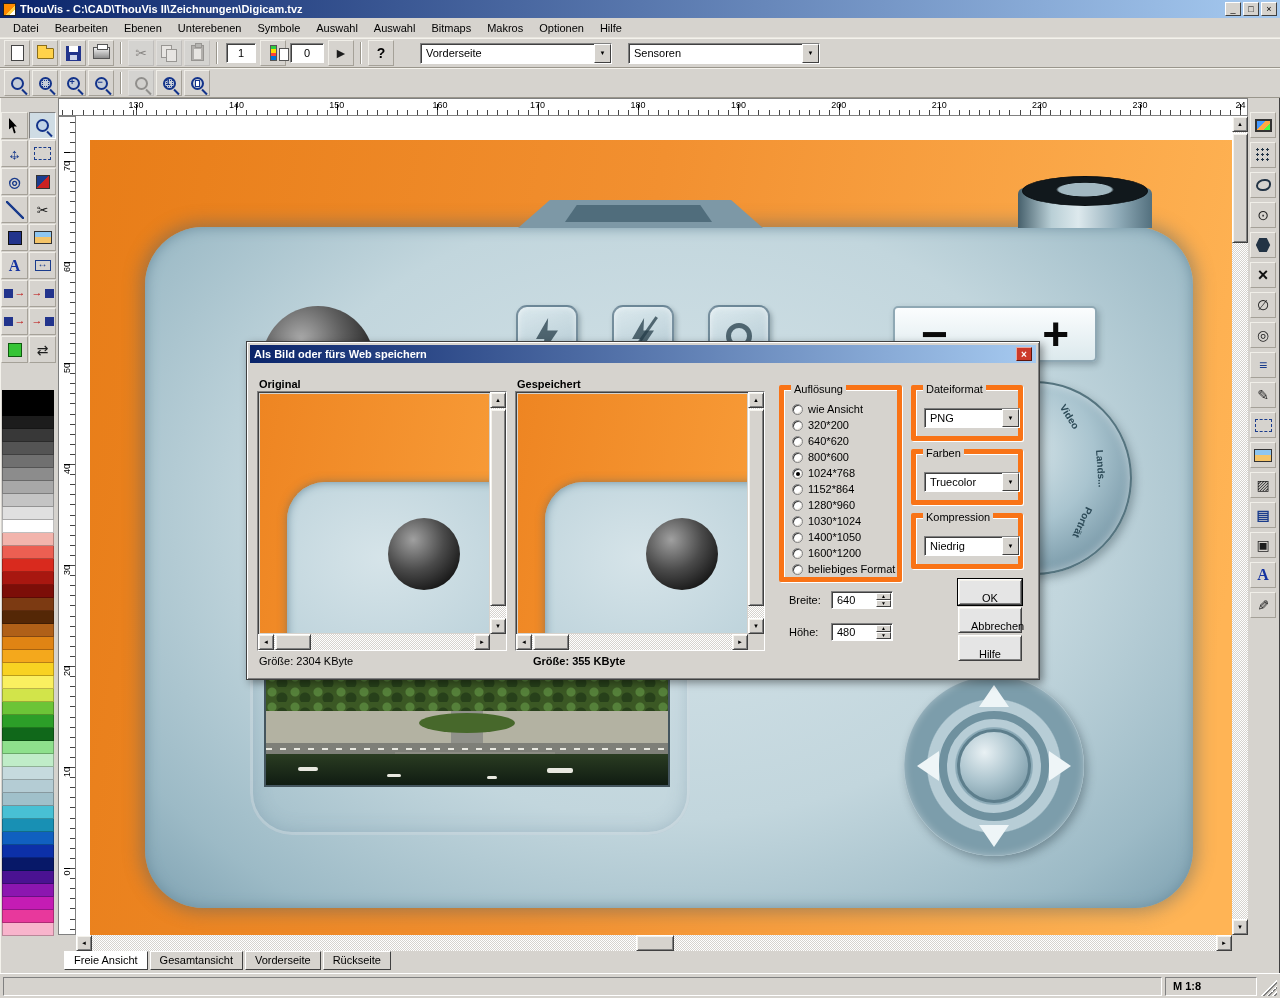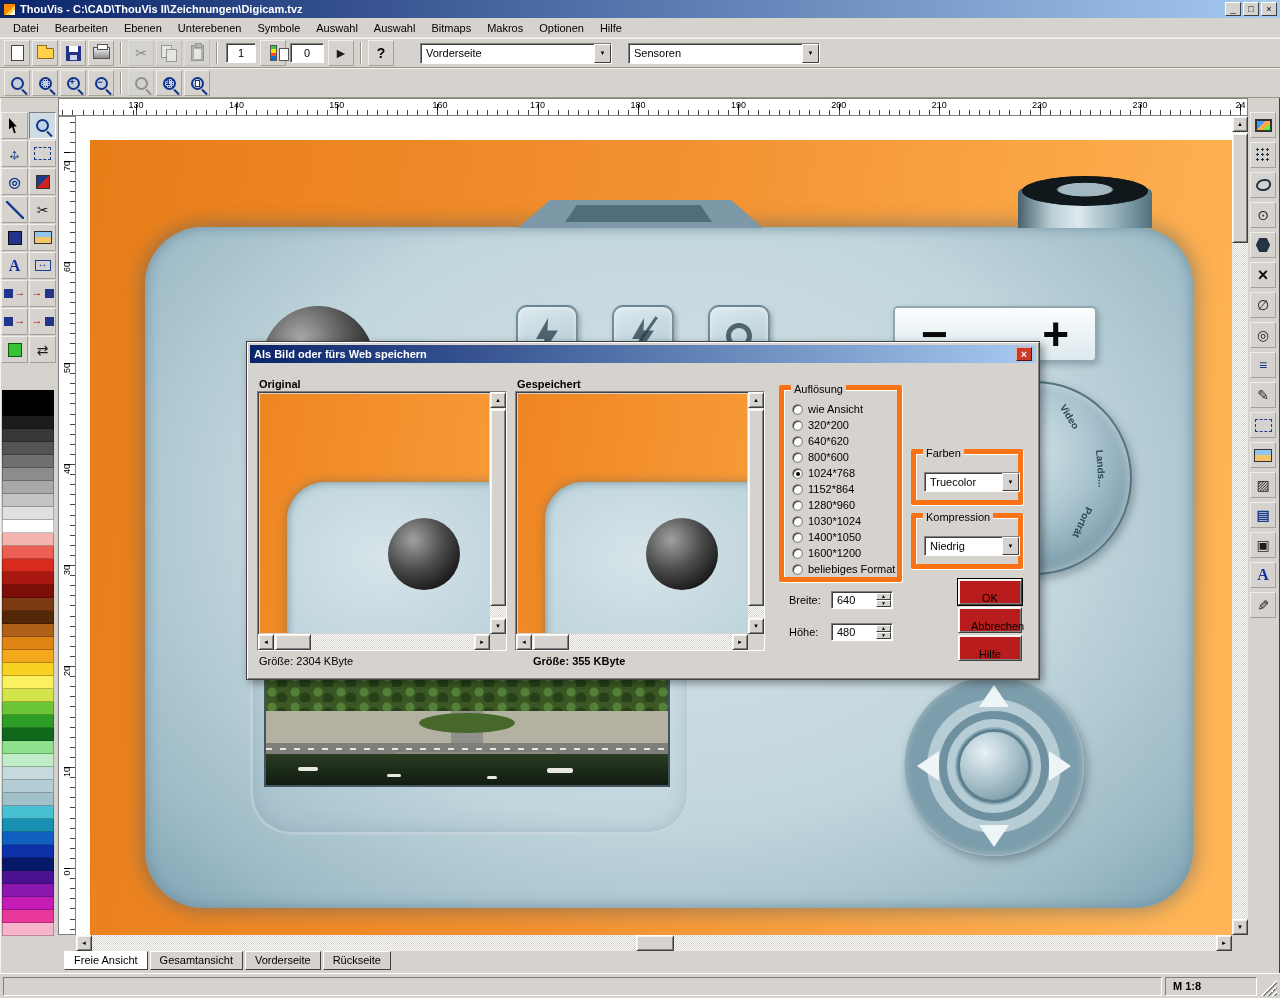--- a/index.html
+++ b/index.html
@@ -274,21 +274,21 @@
   .spin { position:absolute; width:62px; height:18px; background:#fff; border:1px solid;
     border-color:#808080 #fff #fff #808080; box-shadow:inset 1px 1px 0 #404040; }
   .spin .val { padding:2px 5px; display:block; }
   .spin .btns { position:absolute; right:1px; top:1px; bottom:1px; width:15px; display:flex; flex-direction:column; }
   .spin-btn { flex:1; background:#d6d3ce; border:1px solid; border-color:#fff #404040 #404040 #fff;
     font-size:5px; line-height:5px; text-align:center; padding:0; color:#000; }
   #grp-format { left:664px; top:43px; width:112px; height:56px; }
   #grp-colors { left:664px; top:107px; width:112px; height:56px; }
   #grp-comp   { left:664px; top:171px; width:112px; height:56px; }
   .dcombo { position:absolute; left:8px; top:18px; width:96px; height:20px; }
-  .dlg-btn { position:absolute; left:711px; width:64px; height:20px; background:#b91c1c; border:1px solid;
+  .dlg-btn { position:absolute; left:711px; width:64px; height:20px; background:#e5e5e5; border:1px solid;
     border-color:#fff #404040 #404040 #fff; box-shadow:inset 1px 1px 0 #f4f2ec, inset -1px -1px 0 #808080;
     font-size:11px; text-align:center; font-family:"Liberation Sans",sans-serif; padding:12px; }
   .dlg-btn.default { box-shadow:0 0 0 1px #000, inset 1px 1px 0 #f4f2ec, inset -1px -1px 0 #808080; }
 
   
   #tabs { position:absolute; left:64px; top:951px; height:22px; display:flex; align-items:flex-start; gap:2px; }
   .tab { height:19px; padding:0 9px; background:#d6d3ce; border:1px solid;
     border-color:#fff #404040 #404040 #fff; font-size:11px; line-height:17px;
     font-family:"Liberation Sans",sans-serif; }
   .tab.active { background:#fff; }
@@ -794,20 +794,27 @@
     </div>
     <span class="dlg-label" style="left:542px;top:284px;">Höhe:</span>
     <div class="spin" style="left:584px;top:281px;">
       <span class="val">480</span>
       <span class="btns">
         <button class="spin-btn">▲</button>
         <button class="spin-btn">▼</button>
       </span>
     </div>
 
+    <div class="group" id="grp-format">
+      <span class="group-label">Dateiformat</span>
+      <div class="combo dcombo">
+        <span class="combo-value">PNG</span>
+        <span class="combo-arrow">▼</span>
+      </div>
+    </div>
     <div class="group" id="grp-colors">
       <span class="group-label">Farben</span>
       <div class="combo dcombo">
         <span class="combo-value">Truecolor</span>
         <span class="combo-arrow">▼</span>
       </div>
     </div>
     <div class="group" id="grp-comp">
       <span class="group-label">Kompression</span>
       <div class="combo dcombo">

